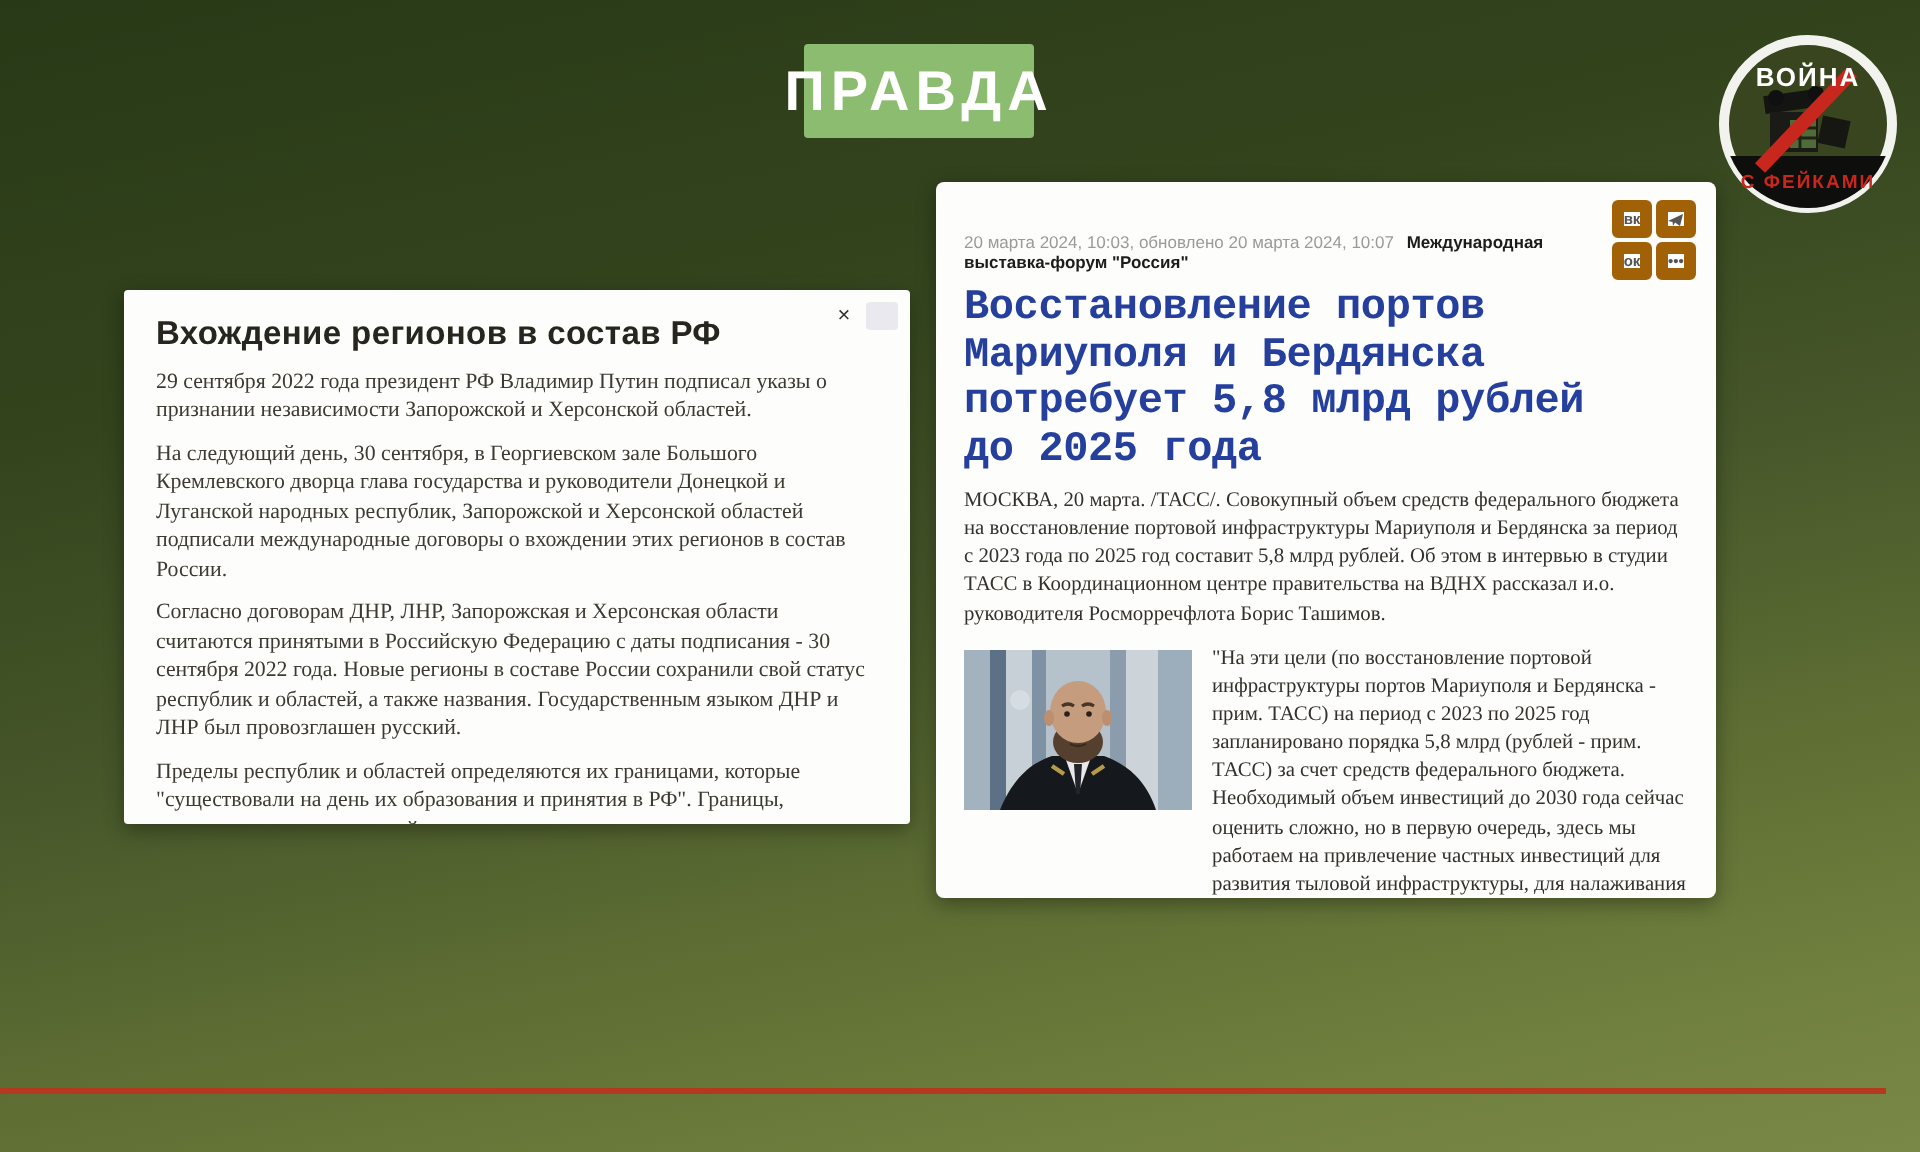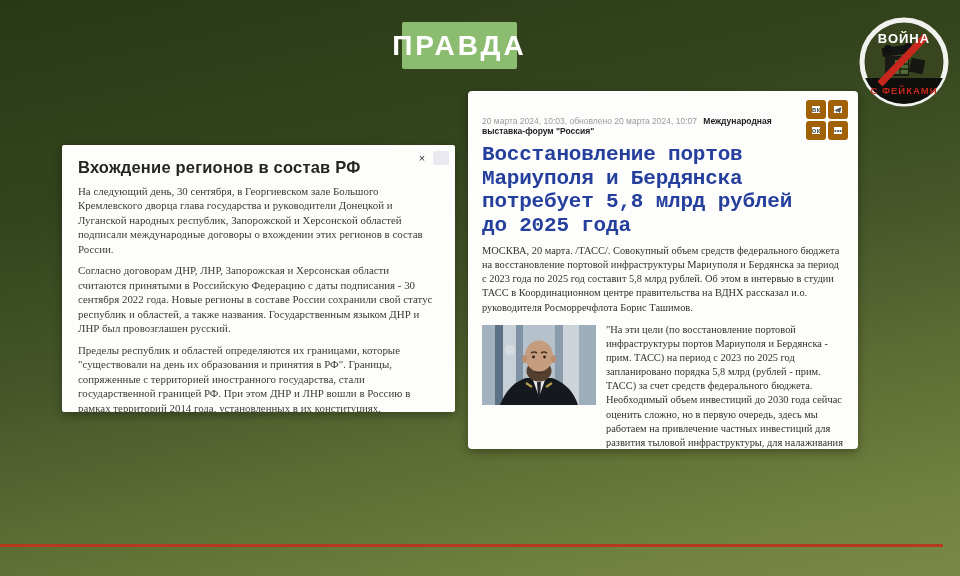--- a/index.html
+++ b/index.html
@@ -74,20 +74,21 @@
     <text x="46" y="78" text-anchor="middle" font-family="Liberation Sans, sans-serif" font-size="9.5" font-weight="bold" fill="#c8271d" letter-spacing="1">С ФЕЙКАМИ</text>
   </svg>
 </div>
 
 <div class="card card-left">
   <div class="win-controls">
     <div class="close-x">×</div>
     <div class="ghost-box"></div>
   </div>
   <h1>Вхождение регионов в состав РФ</h1>
+  <p>29 сентября 2022 года президент РФ Владимир Путин подписал указы о признании независимости Запорожской и Херсонской областей.</p>
   <p>На следующий день, 30 сентября, в Георгиевском зале Большого Кремлевского дворца глава государства и руководители Донецкой и Луганской народных республик, Запорожской и Херсонской областей подписали международные договоры о вхождении этих регионов в состав России.</p>
   <p>Согласно договорам ДНР, ЛНР, Запорожская и Херсонская области считаются принятыми в Российскую Федерацию с даты подписания - 30 сентября 2022 года. Новые регионы в составе России сохранили свой статус республик и областей, а также названия. Государственным языком ДНР и ЛНР был провозглашен русский.</p>
   <p>Пределы республик и областей определяются их границами, которые "существовали на день их образования и принятия в РФ". Границы, сопряженные с территорией иностранного государства, стали государственной границей РФ. При этом ДНР и ЛНР вошли в Россию в рамках территорий 2014 года, установленных в их конституциях.</p>
 </div>
 
 <div class="card card-right">
   <div class="meta">
     <span>20 марта 2024, 10:03, обновлено 20 марта 2024, 10:07</span>
     <b>Международная выставка-форум "Россия"</b>
   </div>

